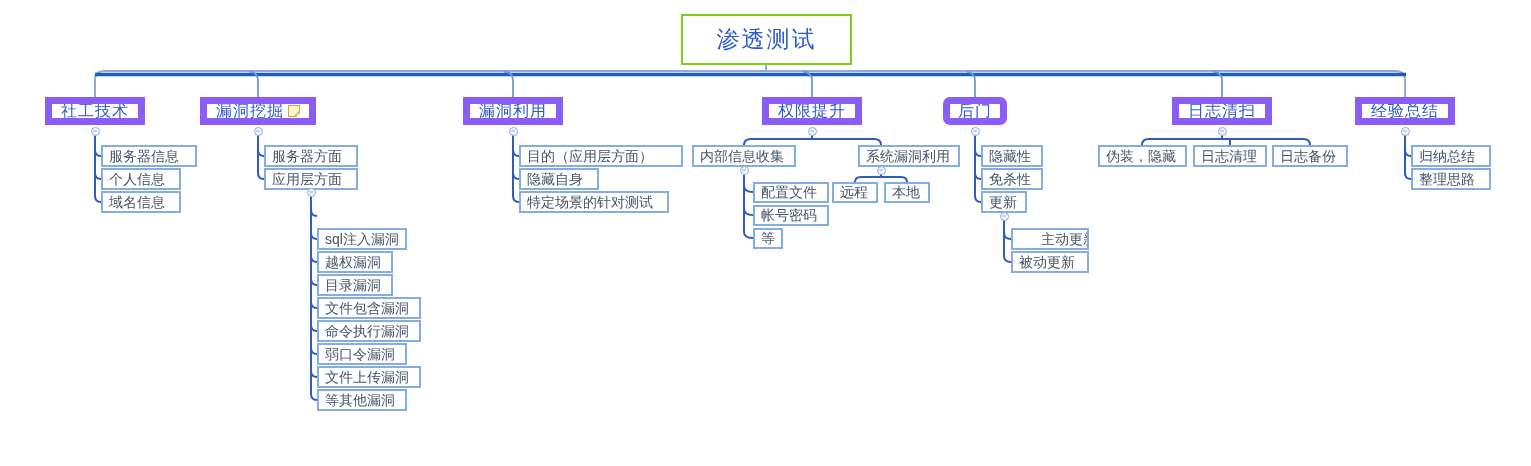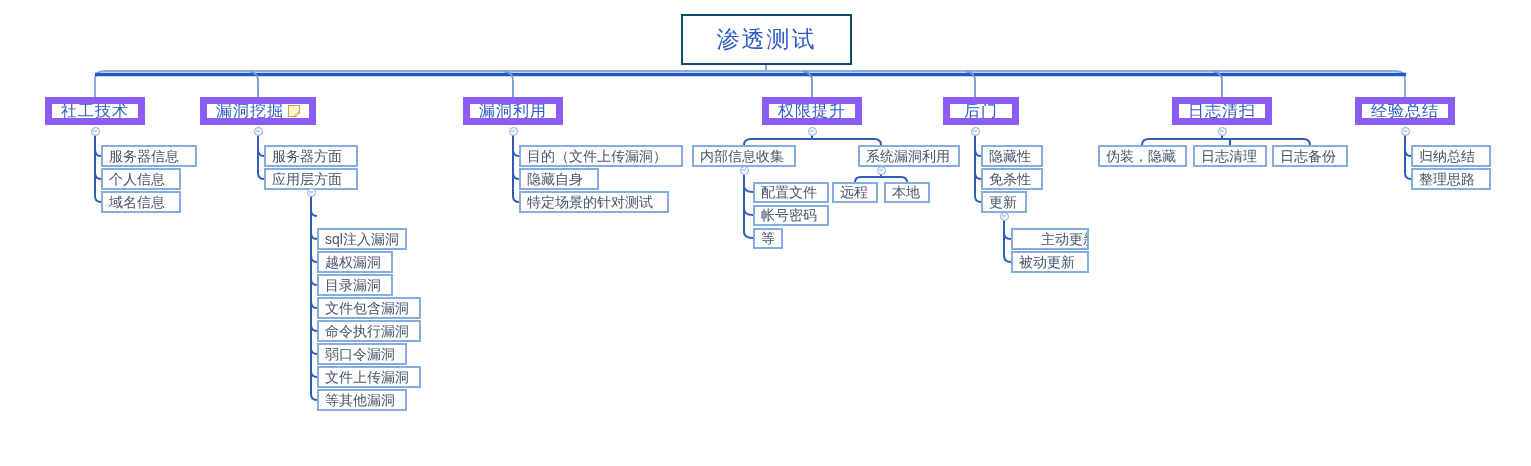--- a/index.html
+++ b/index.html
@@ -1,20 +1,20 @@
 <!DOCTYPE html>
 <html><head>
 <meta charset="utf-8">
 <style>
   html,body{margin:0;padding:0;background:#ffffff;}
   body{font-family:"Liberation Sans","DejaVu Sans",sans-serif;}
   #canvas{position:relative;width:1531px;height:466px;background:#ffffff;overflow:hidden;}
   #wires{position:absolute;left:0;top:0;z-index:0;}
   .node{position:absolute;box-sizing:border-box;background:#ffffff;white-space:nowrap;overflow:hidden;z-index:1;}
-  .root{border:2px solid #0c4a6e;color:#2F5BC8;font-size:23px;display:flex;align-items:center;justify-content:center;letter-spacing:2px;}
+  .root{border:2px solid #84cc16;color:#2F5BC8;font-size:23px;display:flex;align-items:center;justify-content:center;letter-spacing:2px;}
   .topic{border:7px solid #8b5cf6;color:#2F5BC8;font-size:16px;display:flex;align-items:center;justify-content:center;gap:4px;letter-spacing:1px;}
   .sub{border:2px solid #85ADDE;color:#44546A;font-size:14px;line-height:17px;display:flex;align-items:center;padding-left:6px;}
   .toggle{position:absolute;width:9px;height:9px;border:1px solid #8FAADC;border-radius:50%;background:#F4F8FD;z-index:2;box-sizing:border-box;}
   .toggle .minus{position:absolute;left:1.5px;right:1.5px;top:50%;height:1px;transform:translateY(-0.5px);background:#8FAADC;}
   .note{width:12px;height:12px;flex:0 0 auto;border:1px solid #C9A84C;box-sizing:border-box;
         background:linear-gradient(to top left,#E3C878 26%,#FFF5CE 26%);
         clip-path:polygon(0 0,100% 0,100% 68%,68% 100%,0 100%);}
 </style>
 </head>
 <body>
@@ -101,21 +101,21 @@
 
   <div class="node topic" style="left:200px;top:97px;width:116px;height:28px;">
     <span>漏洞挖掘</span>
     <span class="note"></span>
   </div>
 
   <div class="node topic" style="left:463px;top:97px;width:100px;height:28px;">漏洞利用</div>
 
   <div class="node topic" style="left:762px;top:97px;width:100px;height:28px;">权限提升</div>
 
-  <div class="node topic" style="left:943px;top:97px;width:76px;height:28px;">后门</div>
+  <div class="node topic" style="left:943px;top:97px;width:64px;height:28px;border-radius:7px;">后门</div>
 
   <div class="node topic" style="left:1172px;top:97px;width:100px;height:28px;">日志清扫</div>
 
   <div class="node topic" style="left:1355px;top:97px;width:100px;height:28px;">经验总结</div>
 
   <div class="node sub" style="left:101px;top:145px;width:96px;height:22px;">服务器信息</div>
   <div class="node sub" style="left:101px;top:168px;width:80px;height:22px;">个人信息</div>
   <div class="node sub" style="left:101px;top:191px;width:80px;height:22px;">域名信息</div>
 
   <div class="node sub" style="left:264px;top:145px;width:94px;height:22px;">服务器方面</div>
@@ -123,21 +123,21 @@
 
   <div class="node sub" style="left:317px;top:228px;width:90px;height:22px;">sql注入漏洞</div>
   <div class="node sub" style="left:317px;top:251px;width:76px;height:22px;">越权漏洞</div>
   <div class="node sub" style="left:317px;top:274px;width:76px;height:22px;">目录漏洞</div>
   <div class="node sub" style="left:317px;top:297px;width:104px;height:22px;">文件包含漏洞</div>
   <div class="node sub" style="left:317px;top:320px;width:104px;height:22px;">命令执行漏洞</div>
   <div class="node sub" style="left:317px;top:343px;width:90px;height:22px;font-family:Liberation Serif, serif;">弱口令漏洞</div>
   <div class="node sub" style="left:317px;top:366px;width:104px;height:22px;">文件上传漏洞</div>
   <div class="node sub" style="left:317px;top:389px;width:90px;height:22px;">等其他漏洞</div>
 
-  <div class="node sub" style="left:519px;top:145px;width:164px;height:22px;">目的（文件上传漏洞）</div>
+  <div class="node sub" style="left:519px;top:145px;width:164px;height:22px;">目的（应用层方面）</div>
   <div class="node sub" style="left:519px;top:168px;width:80px;height:22px;">隐藏自身</div>
   <div class="node sub" style="left:519px;top:191px;width:150px;height:22px;">特定场景的针对测试</div>
 
   <div class="node sub" style="left:692px;top:145px;width:104px;height:22px;">内部信息收集</div>
   <div class="node sub" style="left:830px;top:145px;width:102px;height:22px;margin-left:28px;">系统漏洞利用</div>
   <div class="node sub" style="left:753px;top:182px;width:76px;height:21px;">配置文件</div>
   <div class="node sub" style="left:753px;top:205px;width:76px;height:21px;">帐号密码</div>
   <div class="node sub" style="left:753px;top:228px;width:30px;height:21px;">等</div>
   <div class="node sub" style="left:832px;top:182px;width:46px;height:21px;">远程</div>
   <div class="node sub" style="left:884px;top:182px;width:46px;height:21px;">本地</div>

